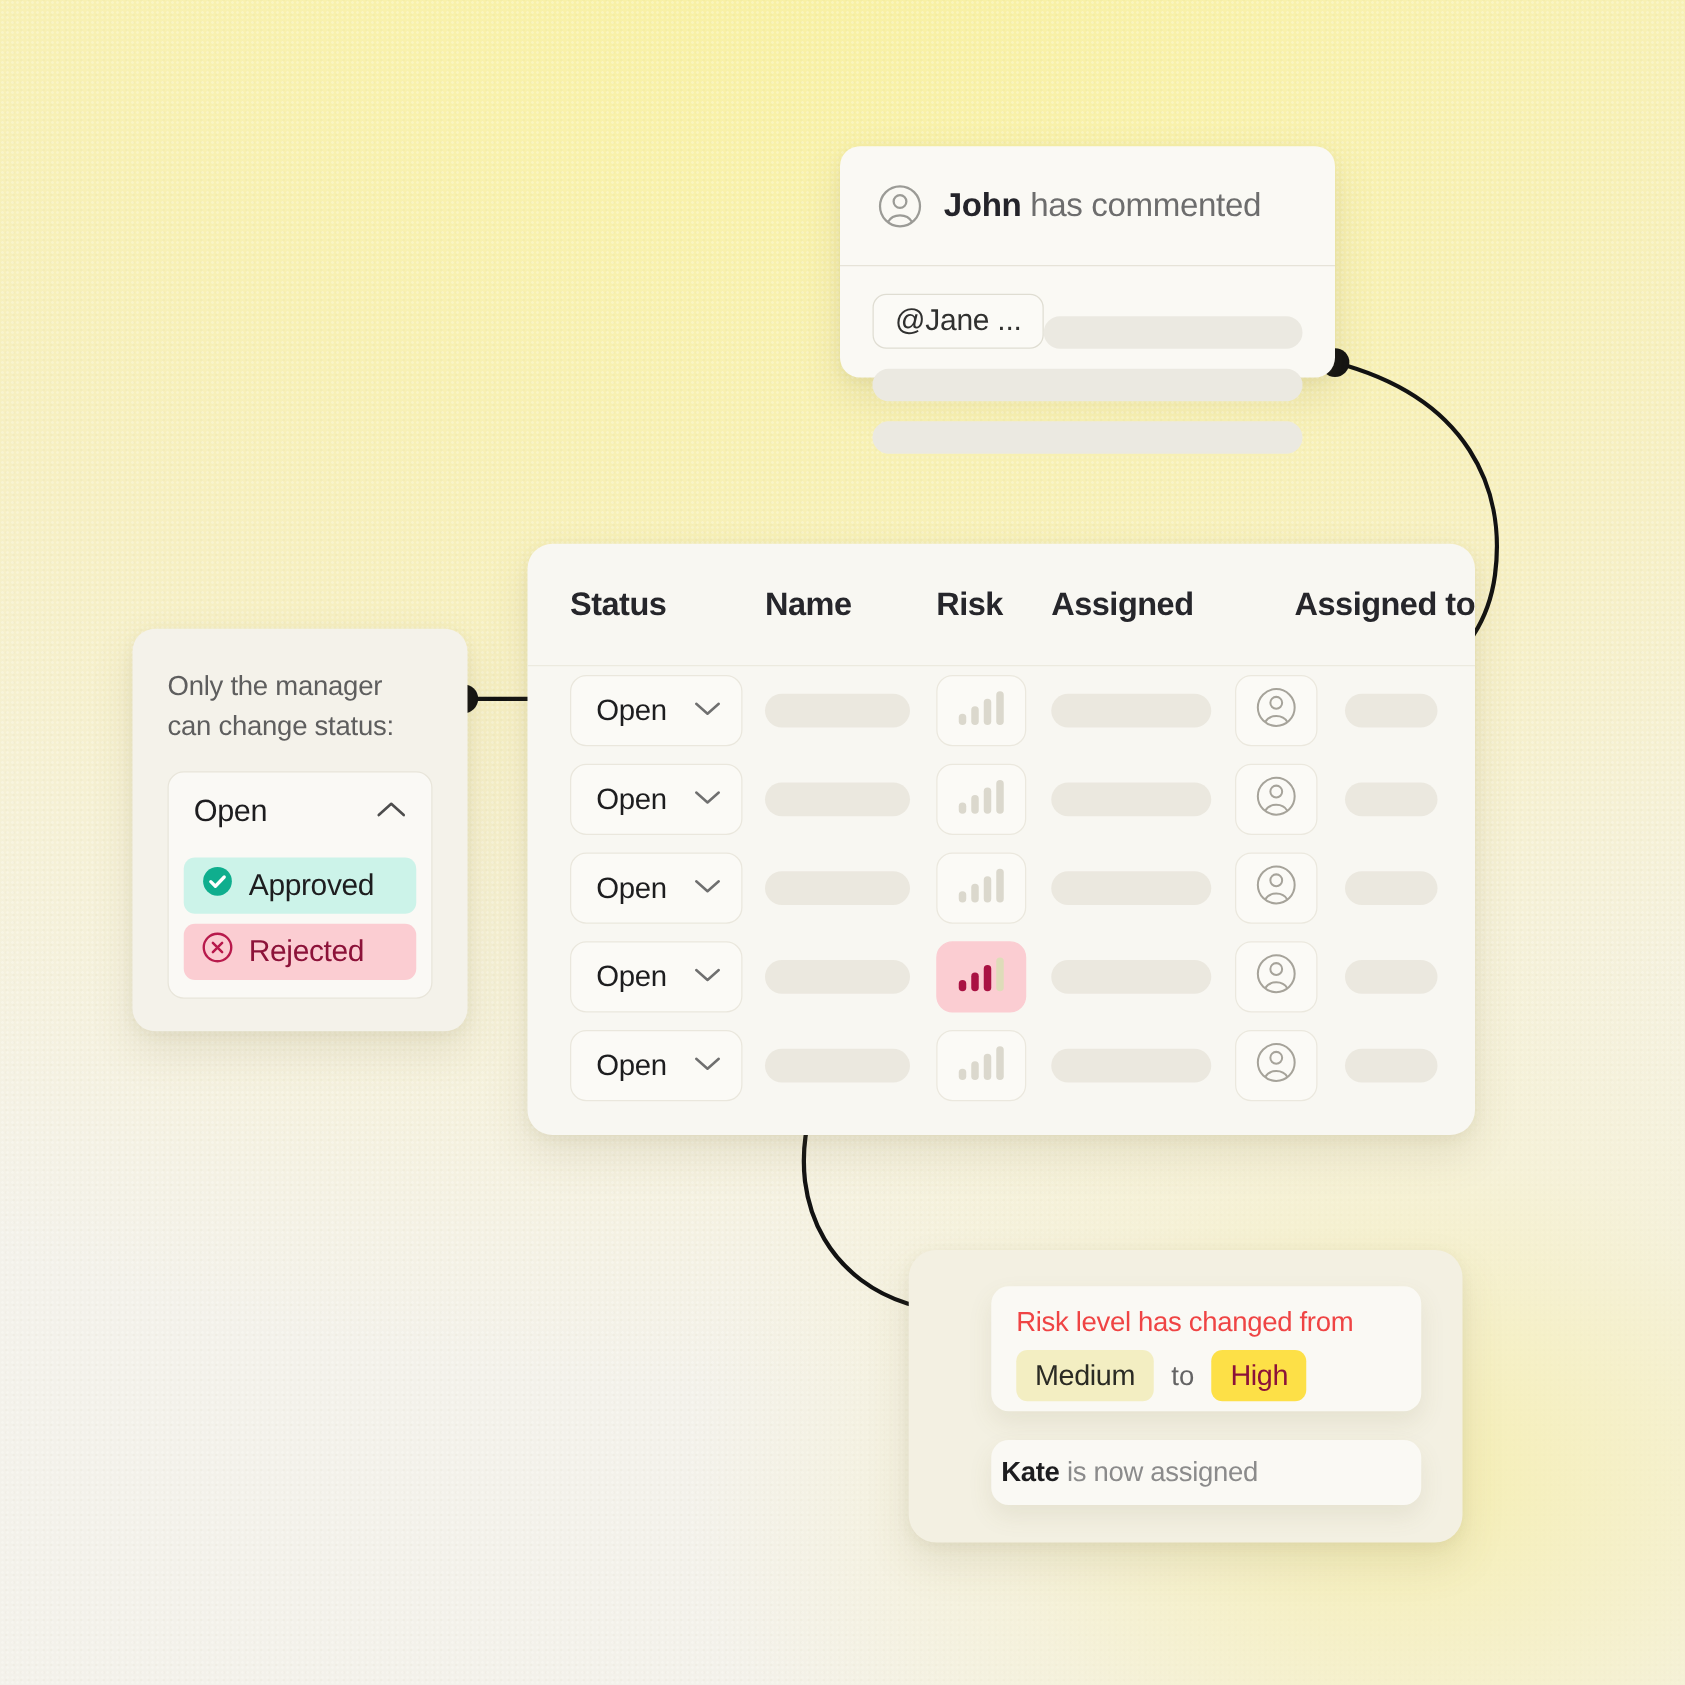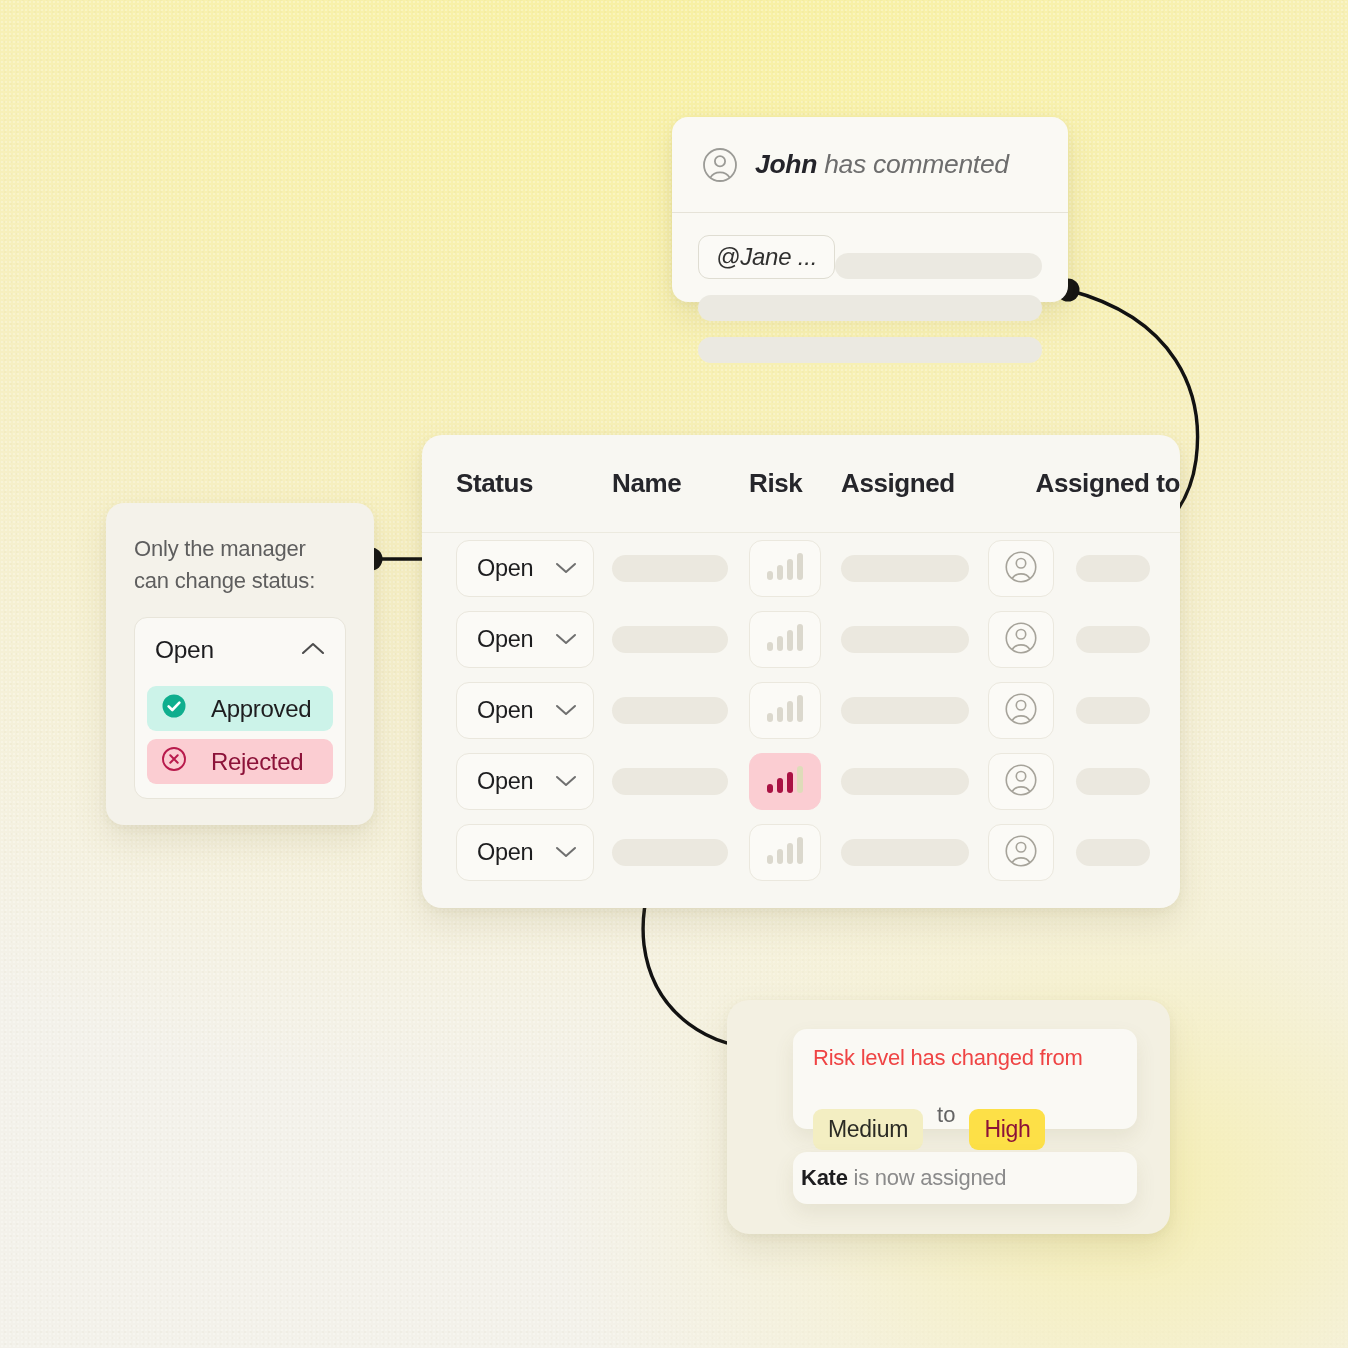--- a/index.html
+++ b/index.html
@@ -56,21 +56,20 @@
     left: 0; top: 0;
     width: 1348px; height: 1348px;
     pointer-events: none;
   }
 
   
   #comment-card {
     left: 672px; top: 117px;
     width: 396px; height: 185px;
     border-radius: 16px;
-    font-style: italic;
   }
   #comment-head {
     display: flex;
     align-items: center;
     gap: 17px;
     height: 96px;
     padding: 0 0 0 30px;
     border-bottom: 1px solid #e6e3d8;
     box-sizing: border-box;
   }
@@ -139,21 +138,21 @@
     padding: 6px 8px 14px 8px;
   }
   #select-value .val {
     font-size: 24.5px;
     color: #1d1d1f;
     letter-spacing: -.3px;
   }
   .opt {
     display: flex;
     align-items: center;
-    gap: 24px;
+    gap: 12px;
     height: 45px;
     border-radius: 9px;
     padding: 0 14px;
     margin-top: 8px;
     font-size: 24px;
     letter-spacing: -.3px;
     box-sizing: border-box;
   }
   .opt.approved { background: #ccf3e9; color: #1d1d1f; }
   .opt.rejected { background: #fbcdd2; color: #8c1239; }
@@ -283,21 +282,20 @@
   }
   .tag {
     height: 41px;
     display: inline-flex;
     align-items: center;
     padding: 0 15px;
     border-radius: 9px;
     font-size: 23px;
     letter-spacing: -.3px;
     box-sizing: border-box;
-    margin-top: 29px;
   }
   .tag.medium { background: #f3eec2; color: #2b2b24; }
   .tag.high   { background: #fde047; color: #8c1239; }
   #note-risk .to { font-size: 22px; color: #646464; }
 
   #note-assign {
     left: 793px; top: 1152px;
     width: 344px; height: 52px;
     display: flex;
     align-items: center;

